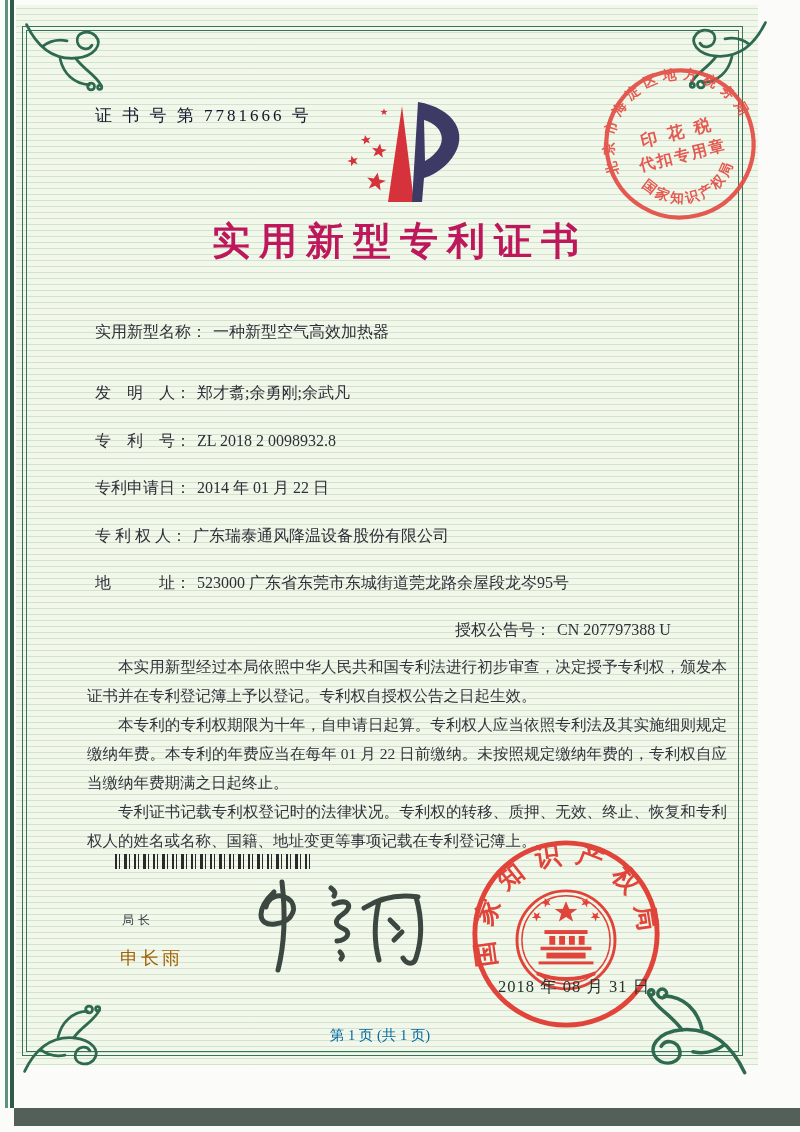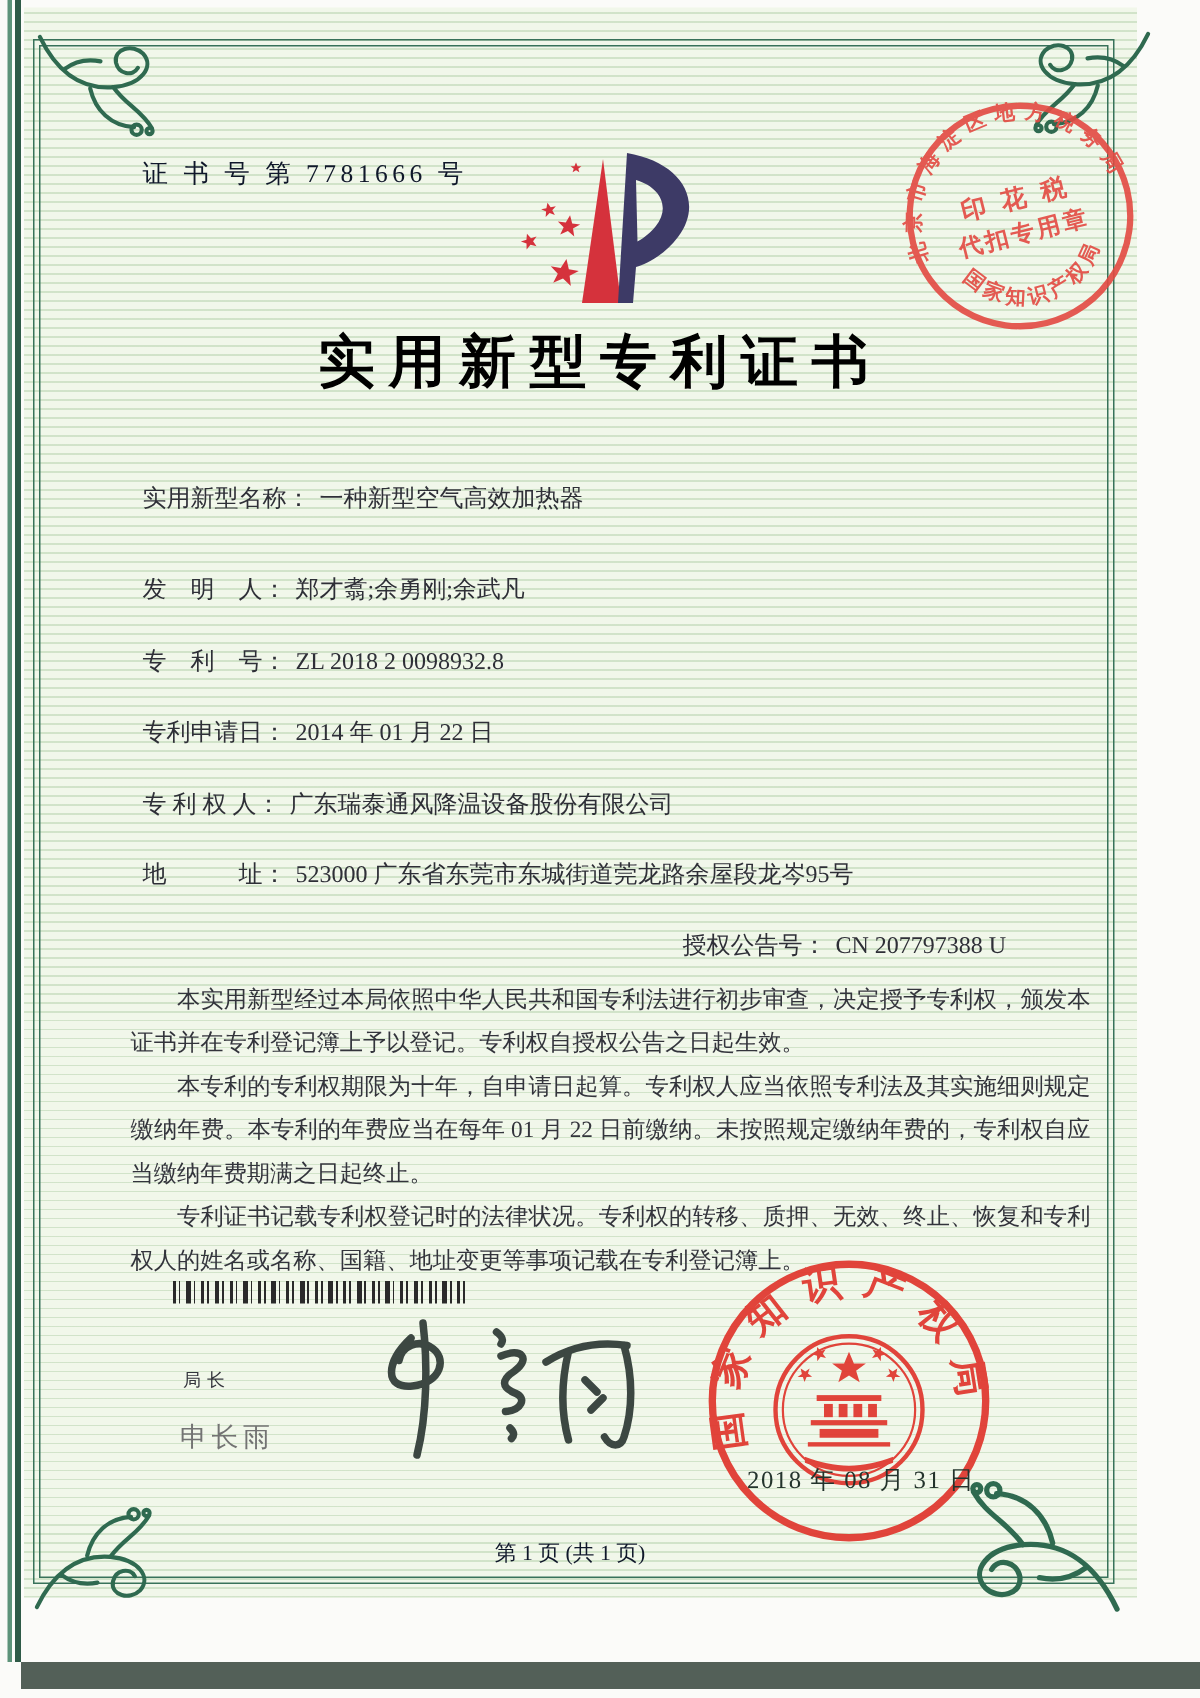--- a/index.html
+++ b/index.html
@@ -20,47 +20,47 @@
       repeating-linear-gradient(0deg, rgba(150,190,140,.35) 0 1px, rgba(0,0,0,0) 1px 6px),
       #f1f7ea;
   }
   .frame{position:absolute;left:22px;top:26px;width:719px;height:1028px;border:1.5px solid #38725a;}
   .frame-inner{position:absolute;inset:3px;border:1px solid #38725a;}
   .flourish{position:absolute;pointer-events:none;}
   .cert-no{position:absolute;left:95px;top:104px;font-size:17px;letter-spacing:3px;color:#0f172a;}
   .logo{position:absolute;left:338px;top:98px;}
   .title{
     position:absolute;left:0;right:0;top:216px;text-align:center;
-    font-size:38px;font-weight:bold;letter-spacing:9px;color:#000000;
+    font-size:38px;font-weight:bold;letter-spacing:9px;color:#be185d;
   }
   .row{position:absolute;left:95px;right:60px;font-size:16px;color:#2e2f37;white-space:nowrap;}
   .row .lab{display:inline-block;}
   .row .val{margin-left:6px;}
   .row-split{display:flex;justify-content:flex-start;}
   .row-split .right-pair{position:absolute;left:360px;}
   .body-text{
     position:absolute;left:87px;width:640px;top:652px;
     font-size:15.5px;line-height:29px;text-align:justify;color:#33343c;
   }
   .body-text p{margin:0;text-indent:2em;}
   .barcode{
     position:absolute;left:115px;top:854px;width:196px;height:15px;
     background:repeating-linear-gradient(90deg,
       #2a2a2a 0 2px,transparent 2px 4px,
       #2a2a2a 4px 5px,transparent 5px 9px,
       #2a2a2a 9px 12px,transparent 12px 14px,
       #2a2a2a 14px 15px,transparent 15px 19px);
   }
   .director-label{position:absolute;left:122px;top:912px;font-size:12px;letter-spacing:4px;color:#33343c;}
-  .director-name{position:absolute;left:120px;top:946px;font-size:18px;letter-spacing:3px;color:#737373;}
+  .director-name{position:absolute;left:120px;top:946px;font-size:18px;letter-spacing:3px;color:#a16207;}
   .signature{position:absolute;left:228px;top:878px;}
   .seal{position:absolute;left:468px;top:836px;opacity:.93;}
   .seal-date{position:absolute;left:498px;top:976px;font-size:16.5px;color:#23332c;letter-spacing:1px;}
   .stamp{position:absolute;left:596px;top:60px;opacity:.9;}
-  .footer{position:absolute;left:0;right:40px;top:1026px;text-align:center;font-size:14.5px;color:#0f172a;}
+  .footer{position:absolute;left:0;right:40px;top:1026px;text-align:center;font-size:14.5px;color:#0369a1;}
   .hidden-defs{position:absolute;width:0;height:0;overflow:hidden;}
 </style>
 </head>
 <body>
 
 <svg class="hidden-defs" aria-hidden="true">
   <defs>
     <path id="star" d="M0,-10 L2.9,-3.1 10,-3.1 4.2,1.2 6.3,8.1 0,4 -6.3,8.1 -4.2,1.2 -10,-3.1 -2.9,-3.1 Z"></path>
     <g id="flr" fill="none" stroke="#2f6a50" stroke-width="3.2" stroke-linecap="round">
       <path d="M97,97 C84,70 66,56 40,58 C18,60 8,74 17,84 C25,92 40,88 38,77 C36,68 25,66 21,73"></path>

